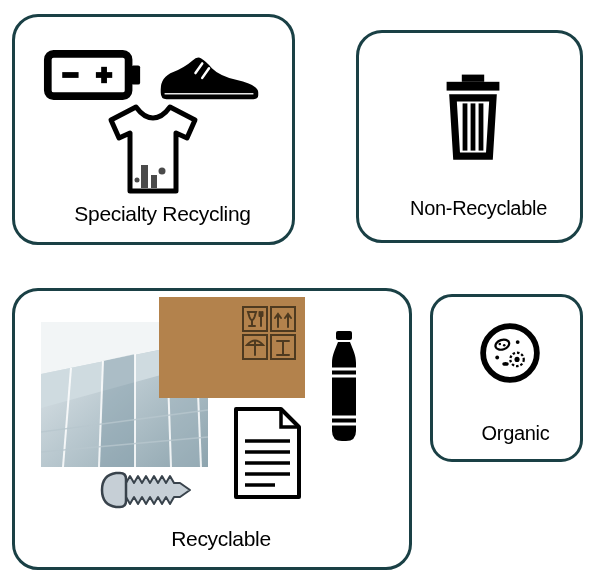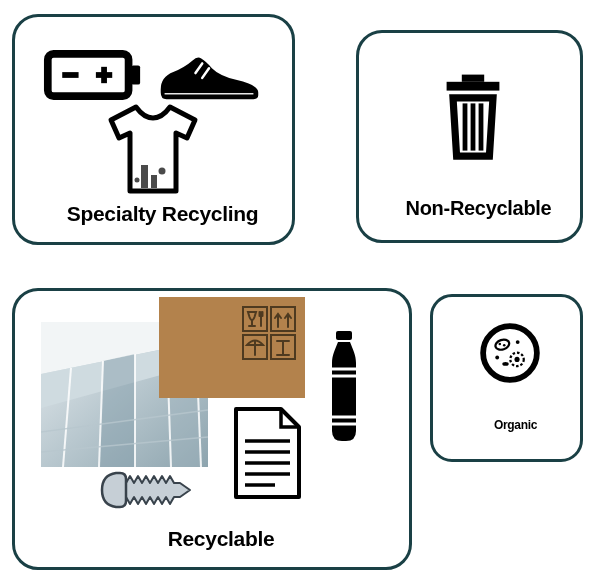--- a/index.html
+++ b/index.html
@@ -17,21 +17,21 @@
   .card {
     position: absolute;
     background: var(--card-background, #ffffff);
     border: 3px solid var(--card-border, #1a4045);
     border-radius: 26px;
   }
   .card-label {
     position: absolute;
     left: 0; right: 0;
     text-align: center;
-    font-weight: 700;
+    font-weight: 400;
     color: var(--label-text, #000000);
     letter-spacing: -0.3px;
     padding-left: 18px;
   }
   .icon { position: absolute; display: block; }
   .icon svg { width: 100%; height: 100%; display: block; }
 
   
   .card-specialty { left: 12px; top: 14px; width: 283px; height: 231px; }
   .card-specialty .battery { left: 28px; top: 30px; width: 100px; height: 56px; }
@@ -49,21 +49,21 @@
   .card-recyclable .glass     { left: 26px;  top: 31px;  width: 167px; height: 145px; z-index: 1; }
   .card-recyclable .cardboard { left: 144px; top: 6px;   width: 146px; height: 101px; z-index: 2; }
   .card-recyclable .bottle    { left: 304px; top: 38px;  width: 50px;  height: 117px; z-index: 2; }
   .card-recyclable .paper     { left: 214px; top: 114px; width: 76px;  height: 96px;  z-index: 3; }
   .card-recyclable .screw     { left: 81px;  top: 176px; width: 100px; height: 46px;  z-index: 3; }
   .card-recyclable .card-label { bottom: 16px; font-size: 21px; }
 
   
   .card-organic { left: 430px; top: 294px; width: 153px; height: 168px; border-radius: 22px; }
   .card-organic .petri { left: 45px; top: 24px; width: 64px; height: 64px; }
-  .card-organic .card-label { bottom: 27px; font-size: 12px; }
+  .card-organic .card-label { bottom: 14px; font-size: 20px; }
 </style>
 </head>
 <body>
 
 <div class="canvas">
 
   <div class="card card-specialty">
     <span class="icon battery">
       <svg viewBox="0 0 104 58" xmlns="http://www.w3.org/2000/svg">
         <rect x="5" y="7" width="84" height="44" rx="6" fill="none" stroke="#000" stroke-width="8"></rect>

